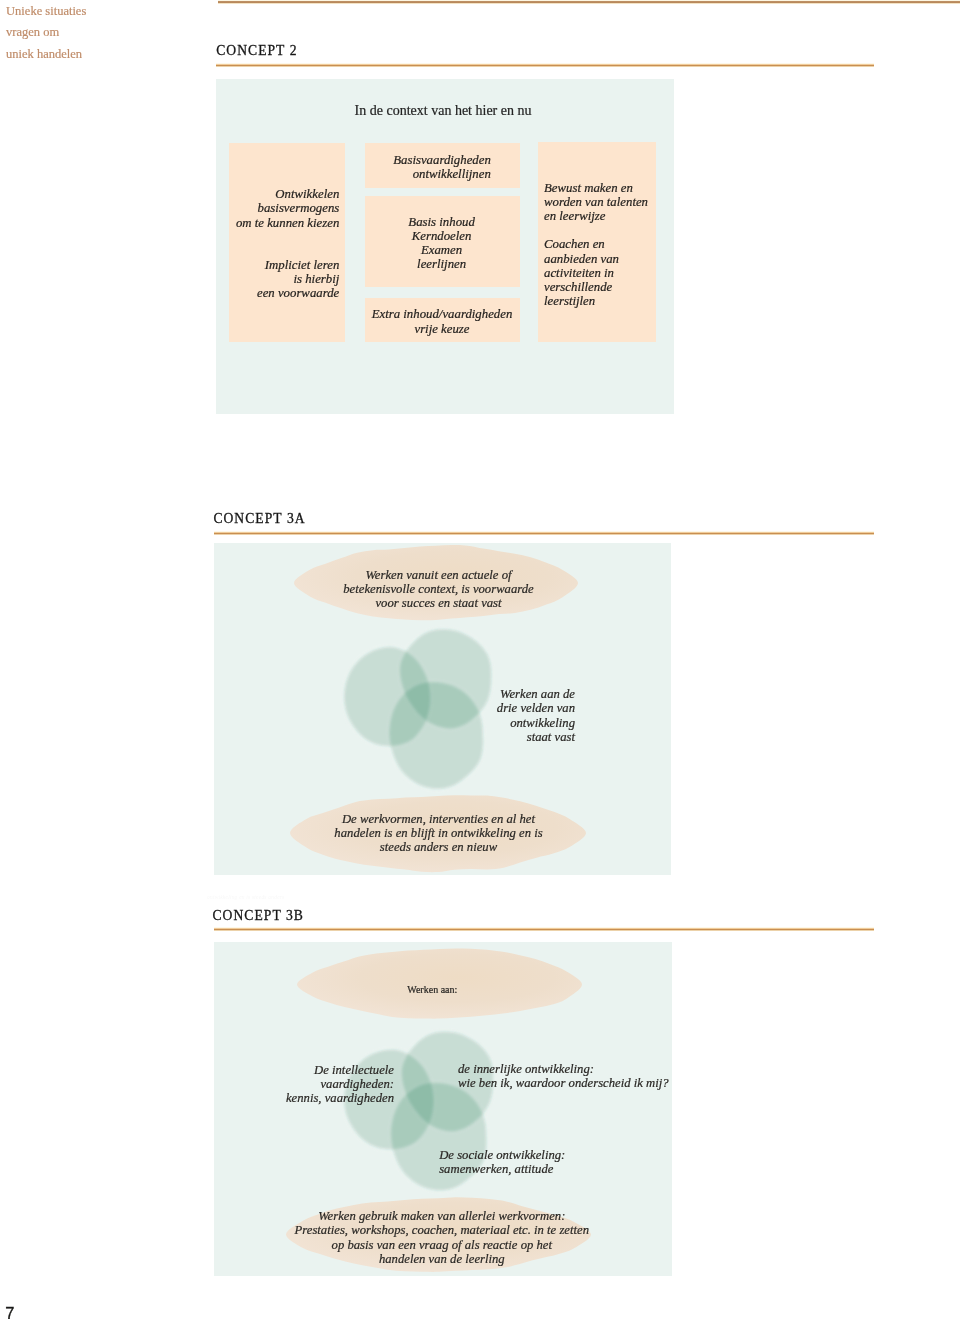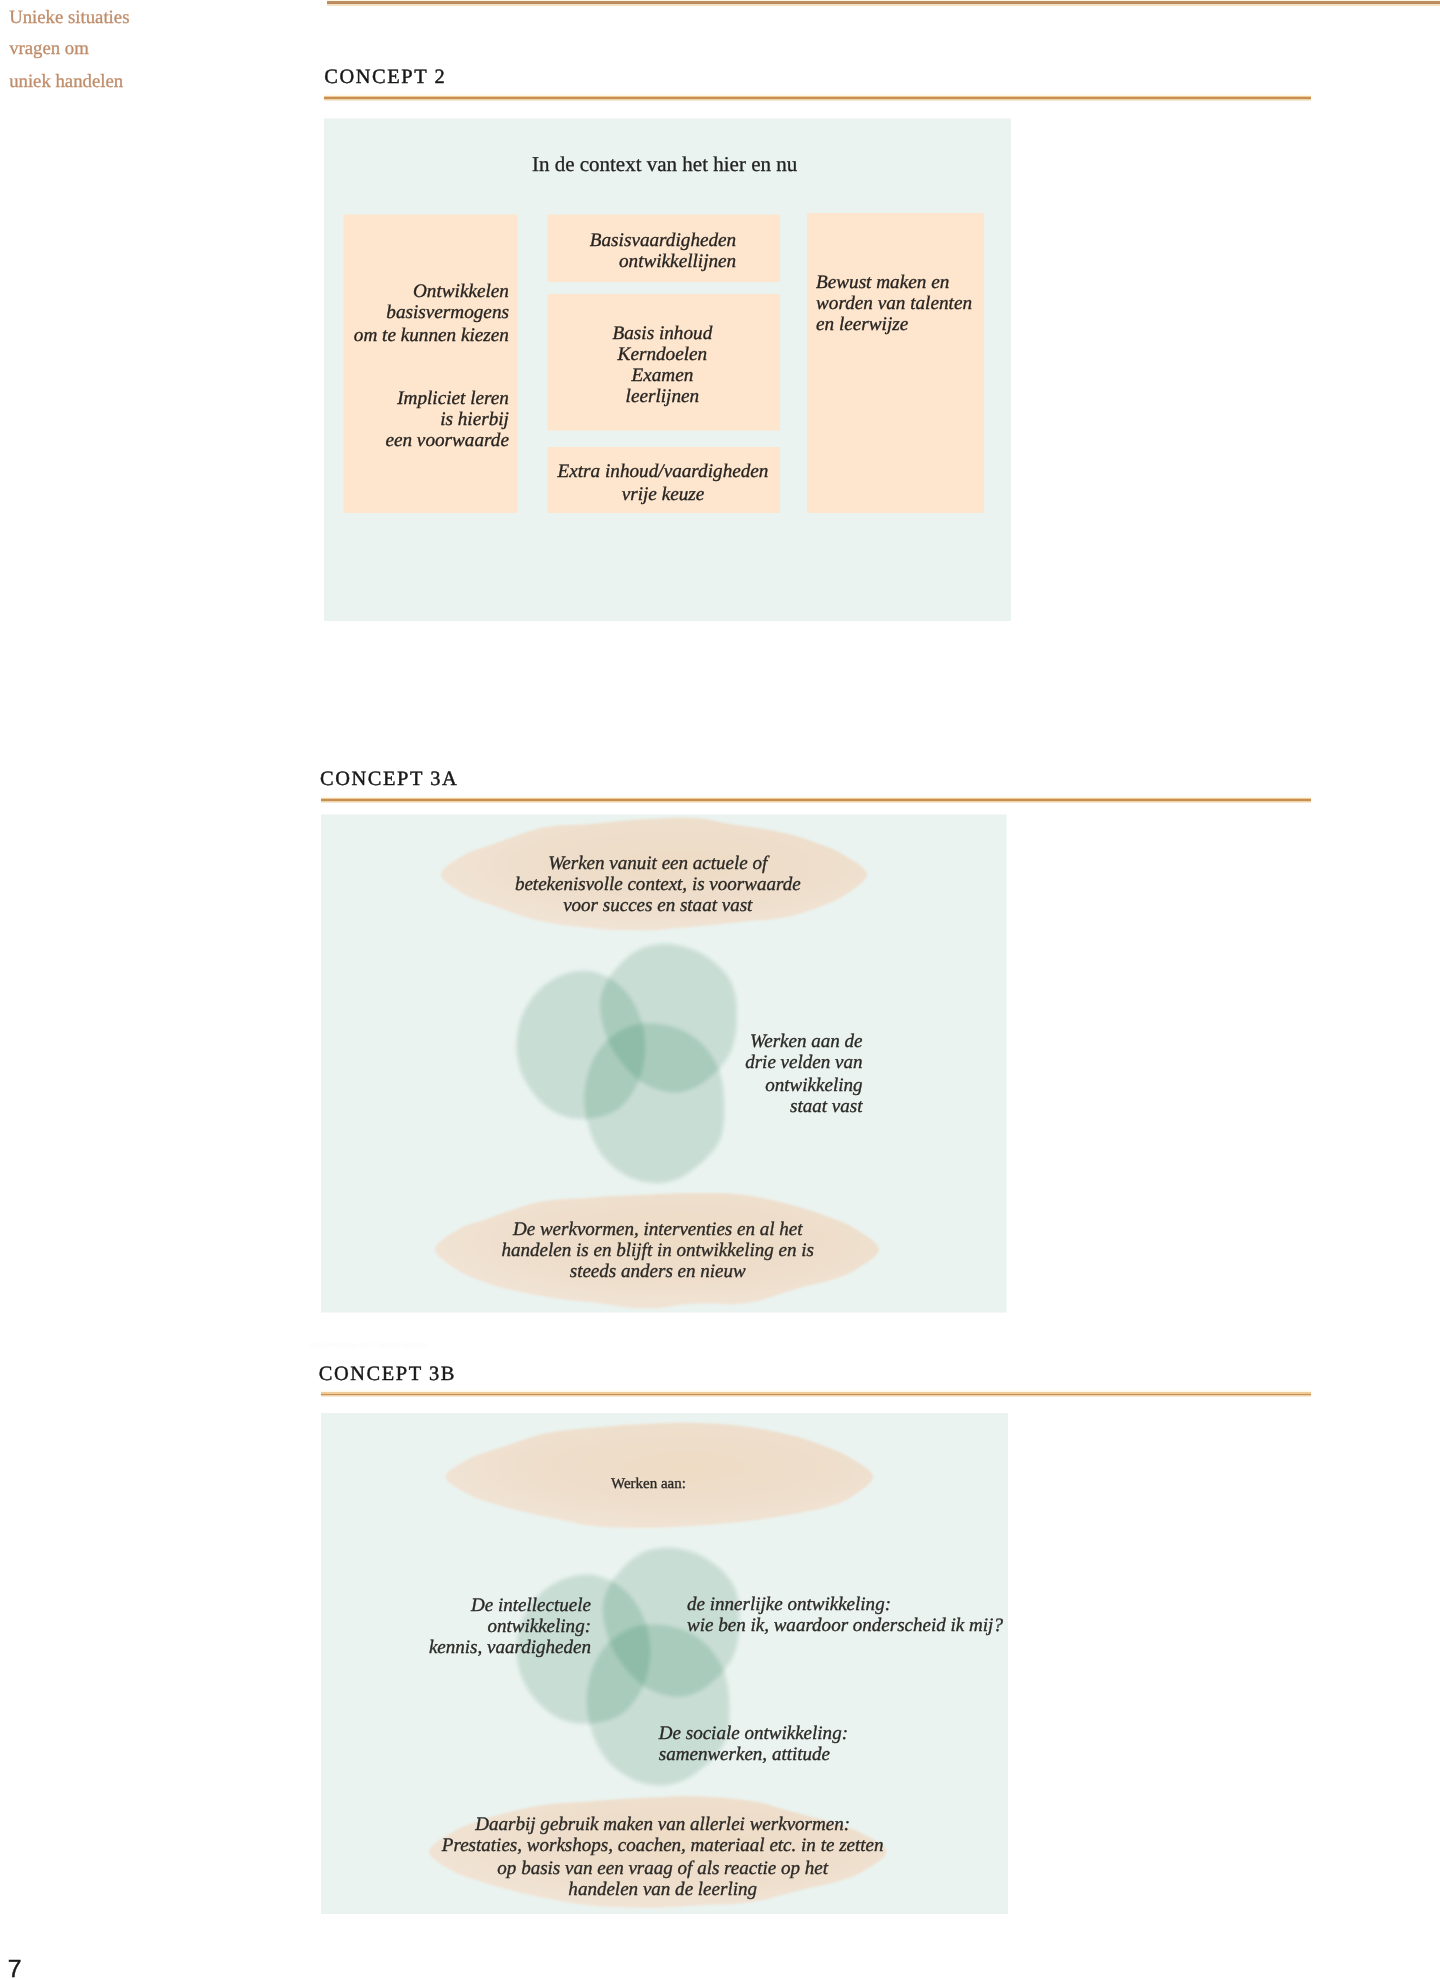--- a/index.html
+++ b/index.html
@@ -76,20 +76,21 @@
   <div class="btxt" style="left:442px;top:152.6px;transform:translateX(-50%);text-align:right;"><span>Basisvaardigheden</span><br><span>ontwikkellijnen</span></div>
 
   <div class="pbox" style="left:364.5px;top:196.3px;width:155px;height:91px;"></div>
   <div class="btxt" style="left:441.6px;top:214.8px;transform:translateX(-50%);"><span>Basis inhoud</span><br><span>Kerndoelen</span><br><span>Examen</span><br><span>leerlijnen</span></div>
 
   <div class="pbox" style="left:364.5px;top:297.6px;width:155px;height:44.5px;"></div>
   <div class="btxt" style="left:442px;top:307.4px;transform:translateX(-50%);"><span>Extra inhoud/vaardigheden</span><br><span>vrije keuze</span></div>
 
   <div class="pbox" style="left:537.5px;top:142.4px;width:118px;height:199.2px;"></div>
   <div class="btxt" style="left:544px;top:180.5px;text-align:left;"><span>Bewust maken en</span><br><span>worden van talenten</span><br><span>en leerwijze</span></div>
+  <div class="btxt" style="left:544px;top:237.4px;text-align:left;"><span>Coachen en</span><br><span>aanbieden van</span><br><span>activiteiten in</span><br><span>verschillende</span><br><span>leerstijlen</span></div>
 
   <div class="seclabel" style="left:213.4px;top:510.9px;">CONCEPT 3A</div>
   <div class="rule" style="left:214px;top:531px;width:659.5px;"></div>
   <div class="panel" style="left:214px;top:543px;width:457px;height:332px;"></div>
   <div class="blobtext" style="left:438.5px;top:567.8px;transform:translateX(-50%);">
     <span>Werken vanuit een actuele of</span><br><span>betekenisvolle  context, is voorwaarde</span><br><span>voor succes en staat vast</span>
   </div>
   <div class="blobtext" style="left:575px;top:687.4px;transform:translateX(-100%);text-align:right;">
     <span>Werken aan de</span><br><span>drie velden van</span><br><span>ontwikkeling</span><br><span>staat vast</span>
   </div>
@@ -98,30 +99,30 @@
   </div>
 
   <div class="ghost" style="left:207px;top:893.5px;">ontwikkeling en is steeds anders</div>
   <div class="seclabel" style="left:212.5px;top:907.9px;">CONCEPT 3B</div>
   <div class="rule" style="left:214px;top:927px;width:659.5px;"></div>
   <div class="panel" style="left:214px;top:941.5px;width:458px;height:334.5px;"></div>
   <div class="blobtext" style="left:407.3px;top:983px;font-style:normal;font-size:10px;">
     <span>Werken aan:</span>
   </div>
   <div class="blobtext" style="left:394px;top:1062.8px;transform:translateX(-100%);text-align:right;">
-    <span>De intellectuele</span><br><span>ontwikkeling:</span><br><span>kennis, vaardigheden</span>
+    <span>De intellectuele</span><br><span>vaardigheden:</span><br><span>kennis, vaardigheden</span>
   </div>
   <div class="blobtext" style="left:458px;top:1062.4px;text-align:left;">
     <span>de innerlijke ontwikkeling:</span><br><span>wie ben ik, waardoor onderscheid ik mij?</span>
   </div>
   <div class="blobtext" style="left:439.2px;top:1148.3px;text-align:left;">
     <span>De sociale ontwikkeling:</span><br><span>samenwerken, attitude</span>
   </div>
   <div class="blobtext" style="left:441.8px;top:1209.4px;transform:translateX(-50%);">
-    <span>Daarbij gebruik maken van allerlei werkvormen:</span><br><span>Prestaties, workshops, coachen, materiaal etc. in te zetten</span><br><span>op basis van een vraag of als reactie op het</span><br><span>handelen van de leerling</span>
+    <span>Werken gebruik maken van allerlei werkvormen:</span><br><span>Prestaties, workshops, coachen, materiaal etc. in te zetten</span><br><span>op basis van een vraag of als reactie op het</span><br><span>handelen van de leerling</span>
   </div>
 
   <svg class="svgwrap" viewBox="0 0 960 1319" width="960" height="1319">
     <defs>
       <radialGradient id="pg1" cx="56%" cy="42%" r="62%">
         <stop offset="0%" stop-color="#eedcc5"></stop>
         <stop offset="55%" stop-color="#eedecb"></stop>
         <stop offset="100%" stop-color="#f2e4d6"></stop>
       </radialGradient>
       <filter id="soft" x="-20%" y="-20%" width="140%" height="140%">

